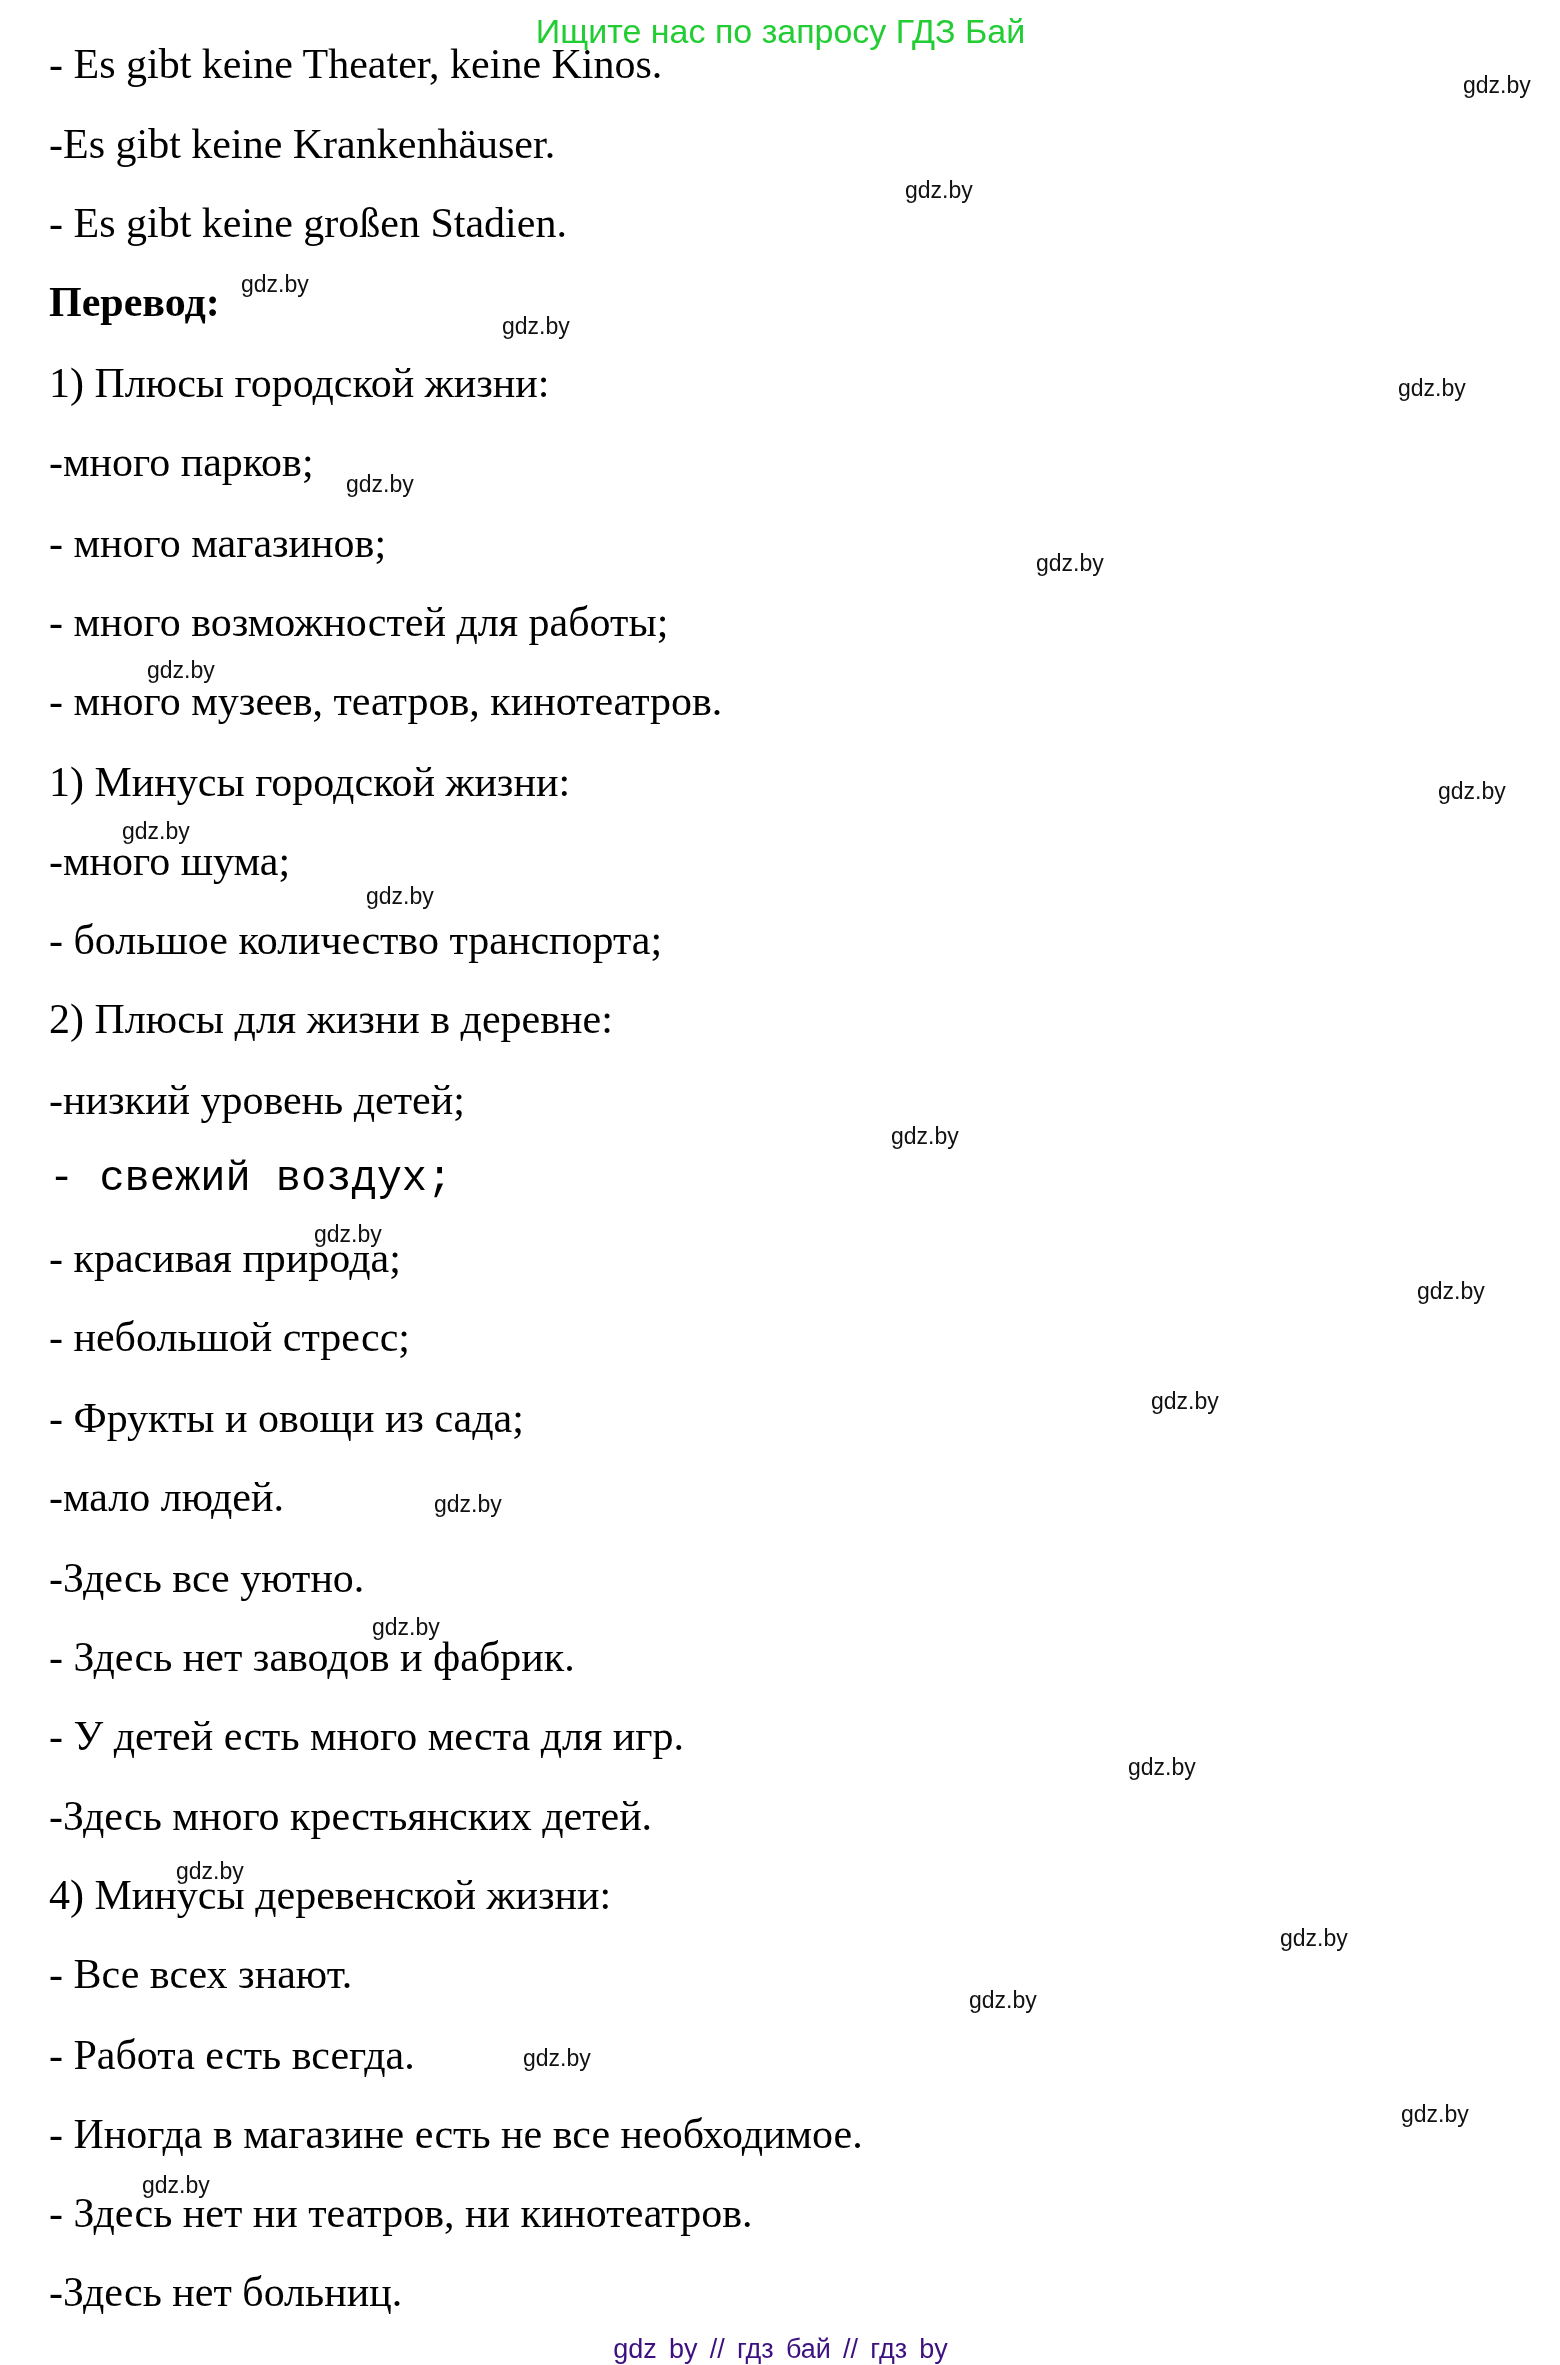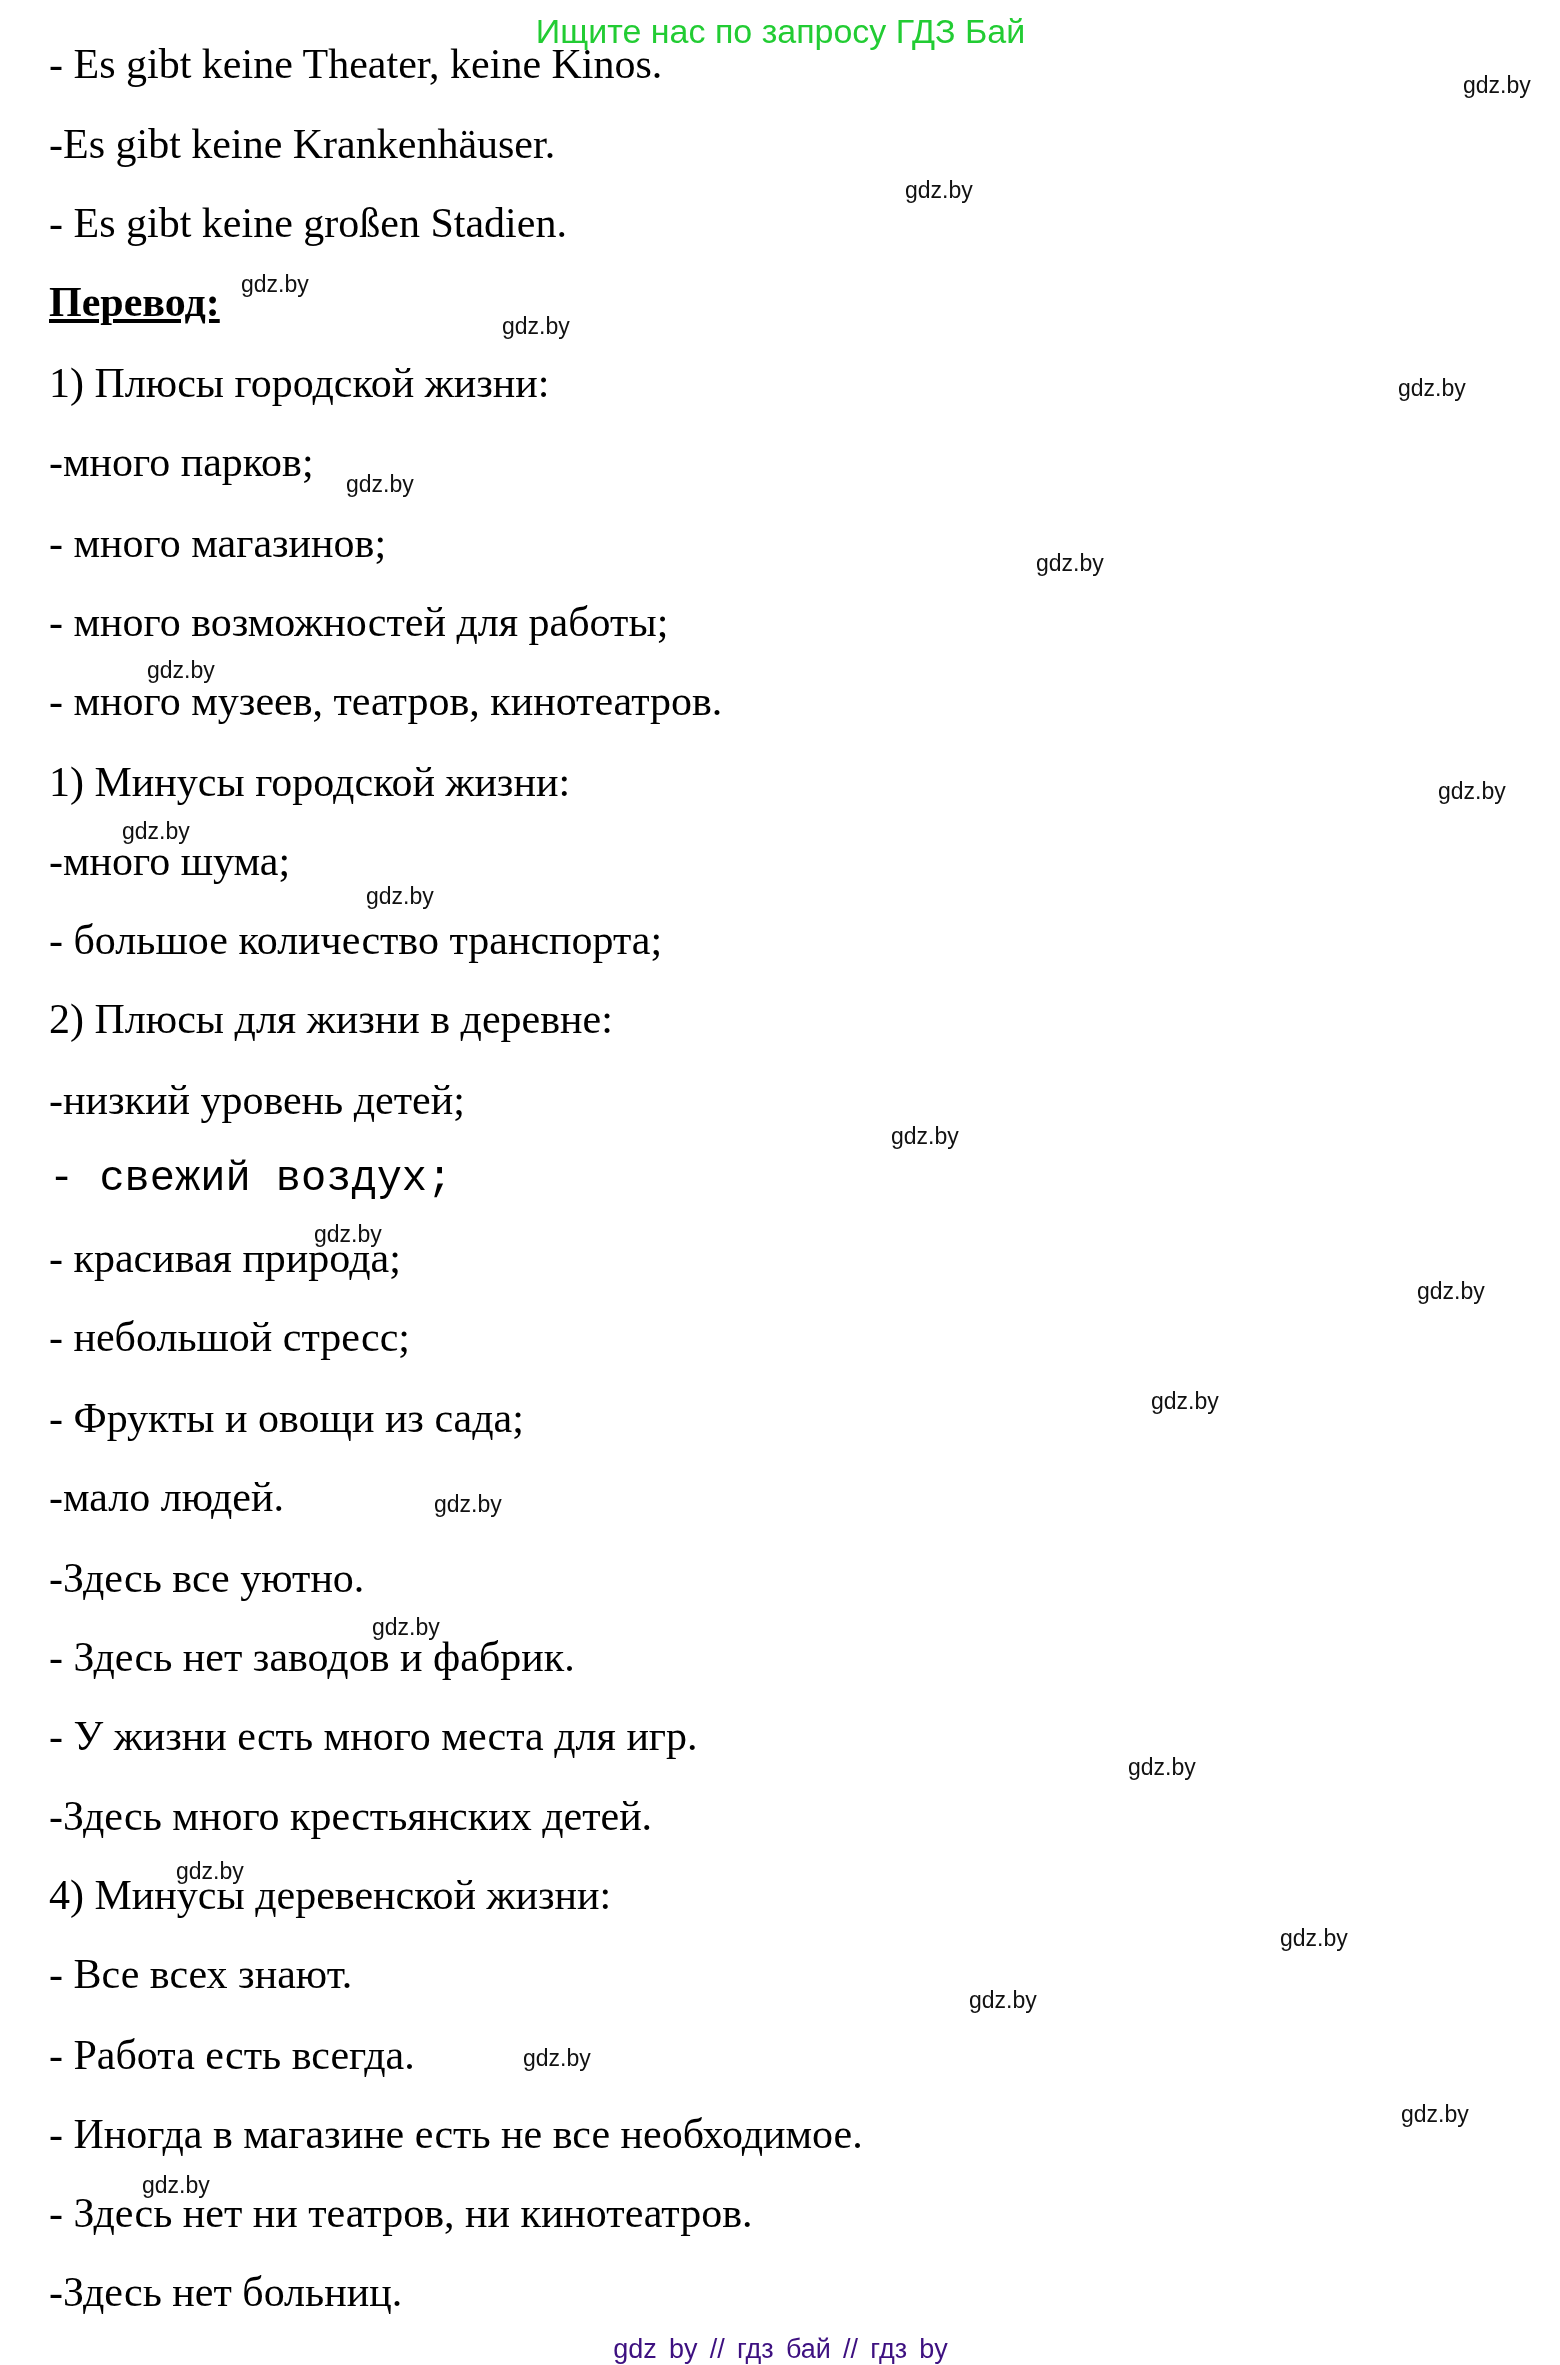--- a/index.html
+++ b/index.html
@@ -7,21 +7,21 @@
   .header {
     position: absolute; left: 0; top: 16px; width: 1561px; text-align: center;
     font-family: "Liberation Sans", sans-serif; font-size: 34px; color: #22cc33;
     line-height: 31px;
   }
   .line {
     position: absolute; left: 49px;
     font-family: "Liberation Serif", serif; font-size: 42px; color: #000;
     white-space: nowrap; line-height: 47px;
   }
-  .line.bold { font-weight: bold; text-decoration: underline; }
+  .line.bold { font-weight: bold; }
   .wm {
     position: absolute;
     font-family: "Liberation Sans", sans-serif; font-size: 23px; color: #111;
     white-space: nowrap; line-height: 27px;
   }
   .footer {
     position: absolute; left: 0; top: 2334px; width: 1561px; text-align: center;
     font-family: "Liberation Sans", sans-serif; font-size: 27px; color: #3d1080;
     line-height: 31px; word-spacing: 4.7px;
   }
@@ -46,21 +46,21 @@
     <div class="line" style="top: 917px;">- большое количество транспорта;</div>
     <div class="line" style="top: 996px;">2) Плюсы для жизни в деревне:</div>
     <div class="line" style="top: 1077px;">-низкий уровень детей;</div>
     <div class="line" style="top: 1156px; font-family: Liberation Mono, monospace;">- свежий воздух;</div>
     <div class="line" style="top: 1235px;">- красивая природа;</div>
     <div class="line" style="top: 1314px;">- небольшой стресс;</div>
     <div class="line" style="top: 1395px;">- Фрукты и овощи из сада;</div>
     <div class="line" style="top: 1474px;">-мало людей.</div>
     <div class="line" style="top: 1555px;">-Здесь все уютно.</div>
     <div class="line" style="top: 1634px;">- Здесь нет заводов и фабрик.</div>
-    <div class="line" style="top: 1713px;">- У жизни есть много места для игр.</div>
+    <div class="line" style="top: 1713px;">- У детей есть много места для игр.</div>
     <div class="line" style="top: 1793px;">-Здесь много крестьянских детей.</div>
     <div class="line" style="top: 1872px;">4) Минусы деревенской жизни:</div>
     <div class="line" style="top: 1951px;">- Все всех знают.</div>
     <div class="line" style="top: 2032px;">- Работа есть всегда.</div>
     <div class="line" style="top: 2111px;">- Иногда в магазине есть не все необходимое.</div>
     <div class="line" style="top: 2190px;">- Здесь нет ни театров, ни кинотеатров.</div>
     <div class="line" style="top: 2269px;">-Здесь нет больниц.</div>
   </div>
 <div id="wms">
     <div class="wm" style="left: 1463px; top: 72px;">gdz.by</div>

